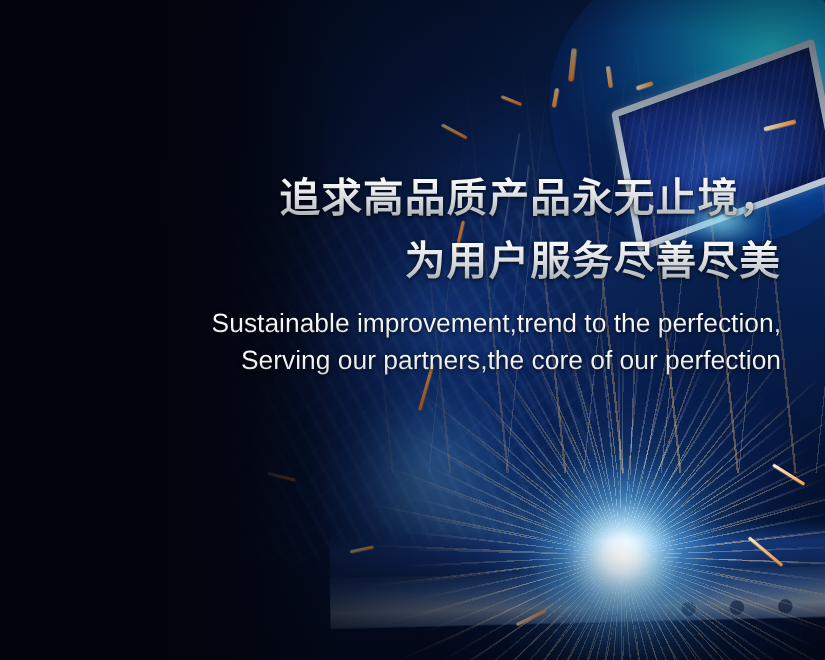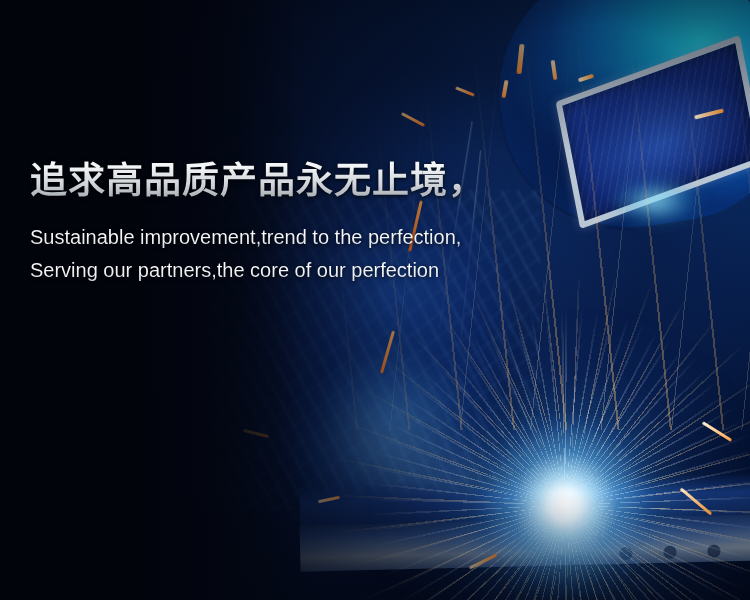--- a/index.html
+++ b/index.html
@@ -215,37 +215,38 @@
   .vignette-l{
     position:absolute;left:0;top:0;width:300px;height:600px;
     background:linear-gradient(90deg, rgba(2,4,12,1) 0%, rgba(2,4,12,0.98) 40%, rgba(2,5,14,0.6) 75%, rgba(2,5,14,0) 100%);
   }
 
   
   .copy{
     position:absolute;
     left:30px;top:152px;
     width:680px;
+    text-align:right;
   }
   .zh-line{
     font-size:37px;
     font-weight:bold;
     line-height:57px;
     letter-spacing:1px;
     white-space:nowrap;
     background:linear-gradient(180deg,#ffffff 0%,#f2f4f6 26%,#cfd3d7 58%,#9ba1a7 88%,#868c92 100%);
     -webkit-background-clip:text;
     background-clip:text;
     color:transparent;
     -webkit-text-fill-color:transparent;
     text-shadow:none;
     filter:drop-shadow(0 1px 2px rgba(0,0,0,0.85));
   }
   .en-line{
-    font-size:20px;
+    font-size:24px;
     font-weight:normal;
     line-height:33px;
     letter-spacing:0px;
     white-space:nowrap;
     background:linear-gradient(180deg,#ffffff 0%,#fafbfc 40%,#dfe2e5 78%,#c2c7cc 100%);
     -webkit-background-clip:text;
     background-clip:text;
     color:transparent;
     -webkit-text-fill-color:transparent;
     filter:drop-shadow(0 1px 2px rgba(0,0,0,0.8));
@@ -304,20 +305,21 @@
     <div class="spark s14"></div>
 
     <div class="vignette"></div>
     <div class="vignette-l"></div>
   </div>
 
   <div class="copy">
 
     <div class="zh-line">追求高品质产品永无止境，</div>
 
+    <div class="zh-line">为用户服务尽善尽美</div>
 
     <div class="en-wrap">
       <div class="en-line">Sustainable improvement,trend to the perfection,</div>
 
       <div class="en-line">Serving our partners,the core of our perfection</div>
     </div>
   </div>
 
 </div>
 

